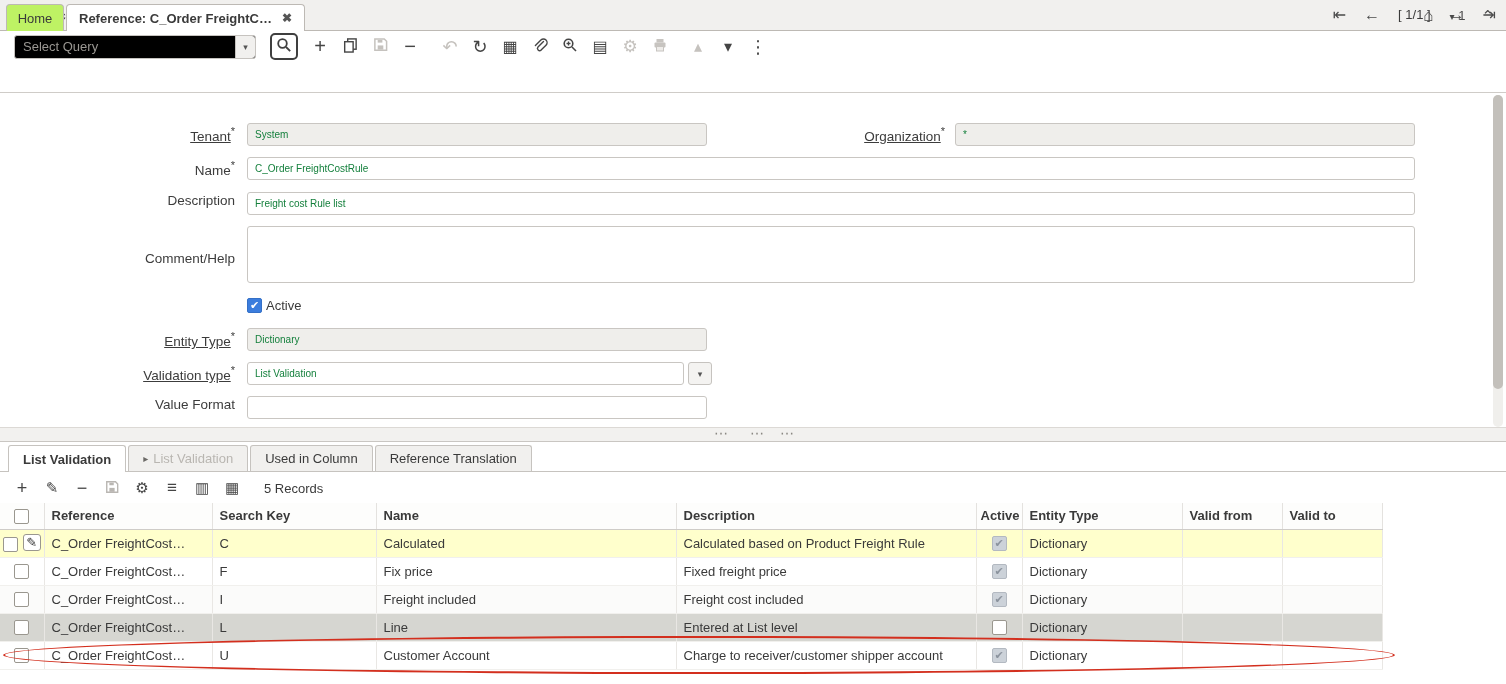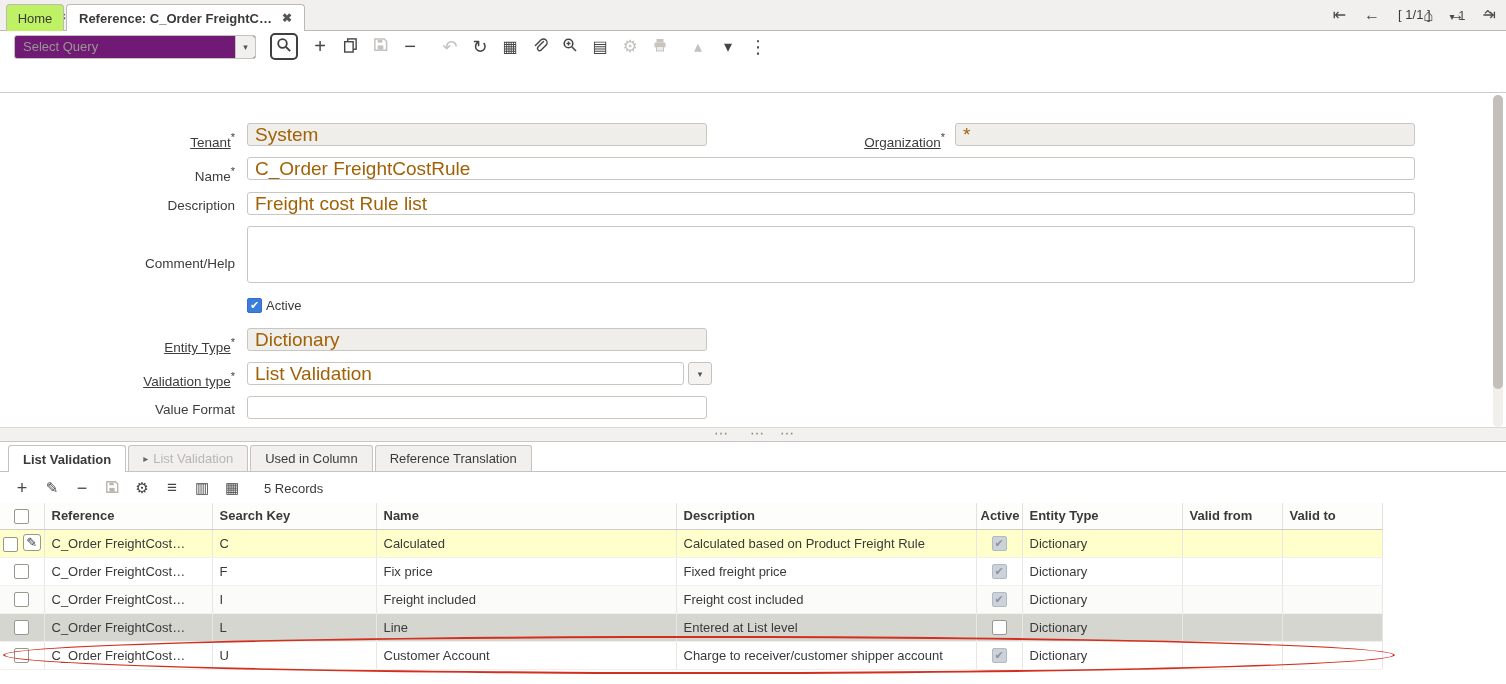--- a/index.html
+++ b/index.html
@@ -10,36 +10,36 @@
   }
   
   .topbar { position:absolute; top:0; left:0; width:100%; height:31px; background:#f1f0ee; border-bottom:1px solid #bdb9b4; }
   .wtab { position:absolute; top:4px; height:27px; display:flex; align-items:center; gap:10px; padding:0 12px;
           border:1px solid #bdb9b4; border-bottom:none; border-radius:4px 4px 0 0; background:#bef264; cursor:pointer; z-index:2; }
   .wtab.active { background:#fff; z-index:3; font-weight:700; }
   .wtab .close { font-size:12px; color:#555; }
   .topbar-right { position:absolute; right:12px; top:0; height:31px; display:flex; align-items:center; gap:16px; color:#4a4a4a; z-index:4; }
   
   .toolbar { position:absolute; top:31px; left:0; width:100%; height:31px; display:flex; align-items:center; gap:4px; padding-left:14px; background:#fff; }
-  .combo { width:242px; height:24px; border:1px solid #c6c3bf; border-radius:3px; display:flex; align-items:center; background:#701a75; margin-right:10px; }
+  .combo { width:242px; height:24px; border:1px solid #c6c3bf; border-radius:3px; display:flex; align-items:center; background:#000000; margin-right:10px; }
   .combo .txt { flex:1; padding:0 8px; color:#9a9792; }
   .combo .arrow { width:20px; height:100%; border-left:1px solid #c6c3bf; background:#f1f0ee; display:flex; align-items:center; justify-content:center; font-size:9px; color:#555; border-radius:0 3px 3px 0; }
   .tbi { width:26px; height:26px; display:flex; align-items:center; justify-content:center; font-size:16px; color:#454545; cursor:pointer; }
   .tbi.disabled { color:#c5c2be; }
   .tbi.boxed { border:2px solid #3f3f3f; border-radius:5px; width:28px; height:27px; margin-right:5px; }
   
   .hdrrow { position:absolute; top:62px; left:0; width:100%; height:31px; border-bottom:1px solid #cfccc8; background:#fff; }
   .page-title { position:absolute; left:8px; top:8px; font-weight:700; font-size:13.5px; }
   .pager { position:absolute; right:10px; top:5px; display:flex; align-items:center; gap:18px; font-size:16px; color:#4a4a4a; }
   .pager .pagenum { font-size:13px; color:#3a3a3a; }
   
-  .flabel { position:absolute; width:175px; text-align:right; line-height:28px; font-size:13.5px; white-space:nowrap; color:#3c3c3c; }
+  .flabel { position:absolute; width:175px; text-align:right; line-height:17px; font-size:13.5px; white-space:nowrap; color:#3c3c3c; }
   .flabel .und { text-decoration:underline; }
   .flabel sup { font-size:11px; }
-  .fld { position:absolute; height:23px; border:1px solid #c9c6c2; border-radius:3px; background:#fff; padding:0 7px; line-height:21px; font-size:19px; font-family:"Liberation Sans",sans-serif; color:#a16207; }
+  .fld { position:absolute; height:23px; border:1px solid #c9c6c2; border-radius:3px; background:#fff; padding:0 7px; line-height:21px; font-size:10px; font-family:"Liberation Sans",sans-serif; color:#15803d; }
   .fld.ro { background:#efeeeb; }
   input.fld { outline:none; }
   textarea.fld { resize:none; padding:4px 7px; }
   .dropbtn { position:absolute; border:1px solid #c6c3bf; border-radius:3px; background:#f4f3f1; display:flex; align-items:center; justify-content:center; font-size:9px; color:#555; cursor:pointer; }
   .cb { width:15px; height:15px; border:1px solid #9a978f; border-radius:2px; background:#fff; display:inline-flex; align-items:center; justify-content:center; font-size:11px; line-height:1; color:transparent; vertical-align:middle; }
   .cb.blue.on { background:#3b7ddd; border-color:#3470c7; color:#fff; }
   .cb.gray.on { background:#ccd2d9; border-color:#b3b9c1; color:#8c949e; }
   
   .splitter { position:absolute; top:427px; left:0; width:100%; height:15px; background:#f2f1ef; border-top:1px solid #dcd9d5; border-bottom:1px solid #c9c6c2; color:#8a8782; }
   .splitter span { position:absolute; top:-3px; font-size:14px; letter-spacing:2px; }

